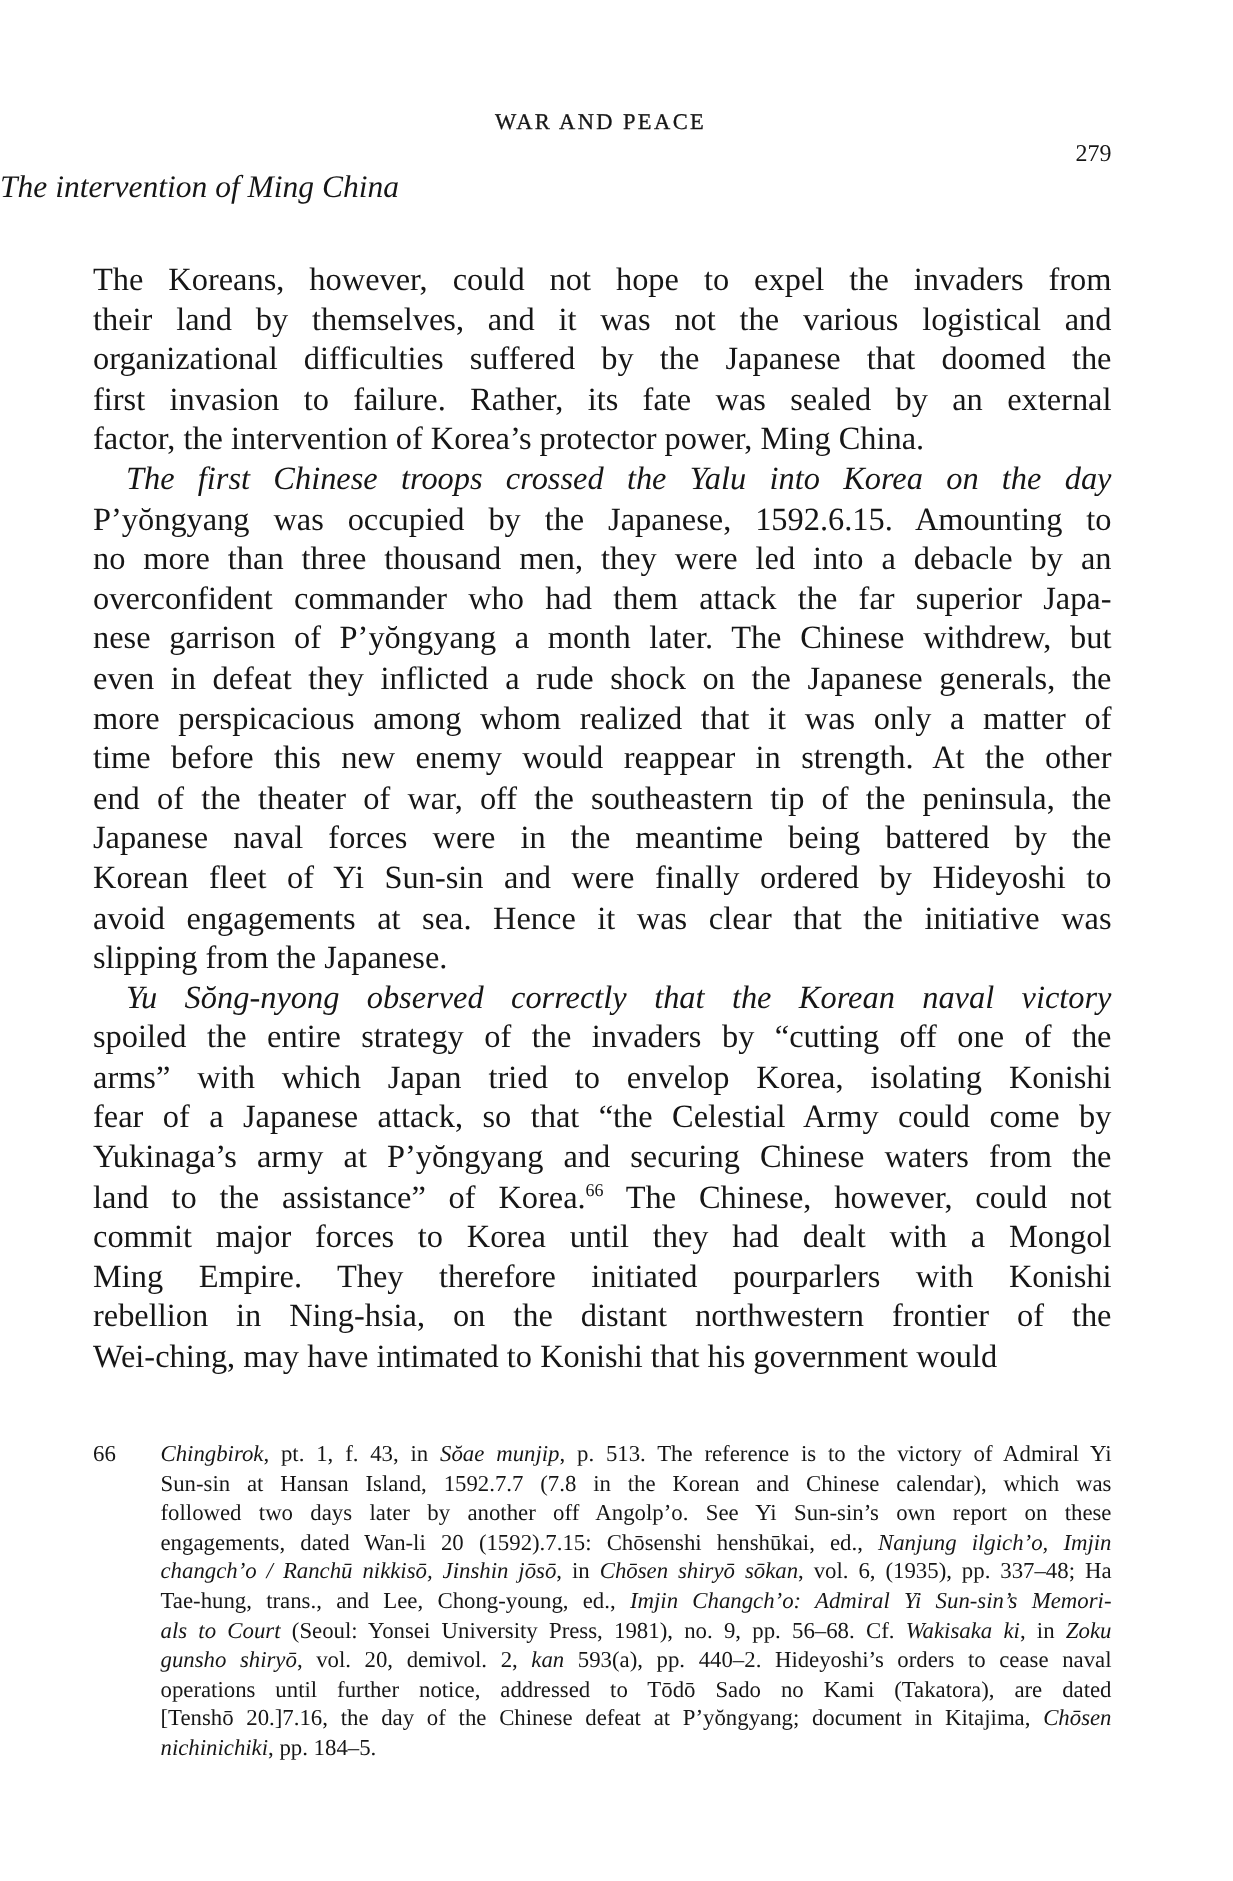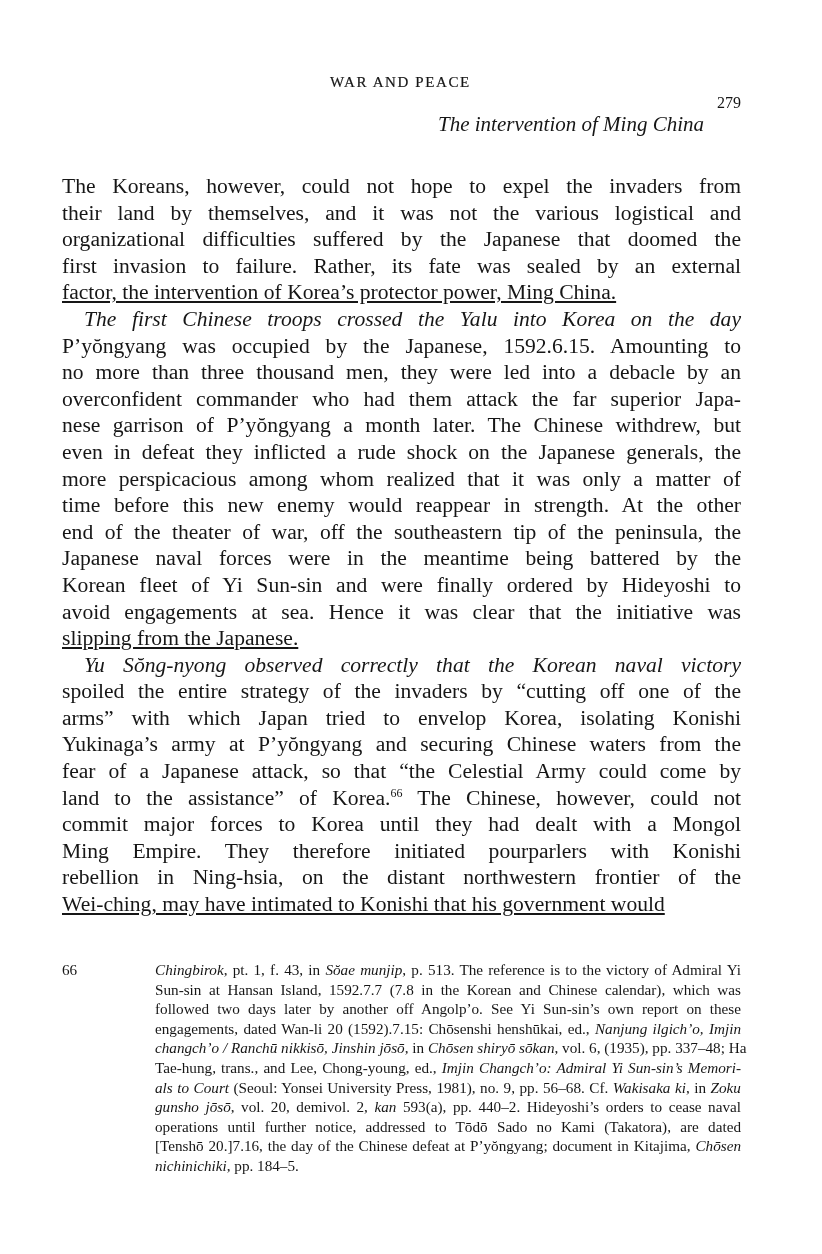--- a/index.html
+++ b/index.html
@@ -36,21 +36,21 @@
       right: 81px;
       top: -3px;
       font-size: 16px;
       margin-top: 23px;
     }
     .section-title {
       position: absolute;
       top: 112px;
       left: 0;
       width: 704px;
-      text-align: right;
+      text-align: left;
       font-style: italic;
       font-size: 21px;
     }
     .body-text {
       position: absolute;
       top: 173px;
       left: 62px;
       width: 679px;
       font-size: 21.6px;
       line-height: 26.6px;
@@ -61,21 +61,21 @@
       text-align-last: left;
       hyphens: manual;
     }
     .line {
       display: block;
       text-align: justify;
       text-align-last: justify;
       white-space: nowrap;
       height: 26.6px;
     }
-    .line.last { text-align-last: left; text-decoration: underline; }
+    .line.last { text-align-last: left; }
     .line.indent { padding-left: 22px; font-style: italic; }
     sup.fn {
       font-size: 12px;
       vertical-align: 8px;
       line-height: 0;
     }
     .footnotes {
       position: absolute;
       top: 960px;
       left: 62px;
@@ -91,21 +91,20 @@
       position: absolute;
       left: 0;
       top: 0;
     }
     .fn-line {
       display: block;
       white-space: nowrap;
       text-align: justify;
       text-align-last: justify;
       height: 19.6px;
-      margin-left: 48px;
     }
     .fn-line.last { text-align-last: left; }
     i { font-style: italic; }
   </style>
 </head>
 <body>
 
 <div class="running-head">
   <span class="running-title">WAR AND PEACE</span>
   <span class="page-number">279</span>
@@ -133,38 +132,38 @@
       <span class="line">end of the theater of war, off the southeastern tip of the peninsula, the</span>
       <span class="line">Japanese naval forces were in the meantime being battered by the</span>
       <span class="line">Korean fleet of Yi Sun-sin and were finally ordered by Hideyoshi to</span>
       <span class="line">avoid engagements at sea. Hence it was clear that the initiative was</span>
       <span class="line last">slipping from the Japanese.</span>
     </div>
     <div class="para">
       <span class="line indent">Yu Sŏng-nyong observed correctly that the Korean naval victory</span>
       <span class="line">spoiled the entire strategy of the invaders by “cutting off one of the</span>
       <span class="line">arms” with which Japan tried to envelop Korea, isolating Konishi</span>
+      <span class="line">fear of a Japanese attack, so that “the Celestial Army could come by</span>
       <span class="line">Yukinaga’s army at P’yŏngyang and securing Chinese waters from the</span>
-      <span class="line">fear of a Japanese attack, so that “the Celestial Army could come by</span>
       <span class="line"><span>land to the assistance” of Korea.</span><sup class="fn">66</sup><span> The Chinese, however, could not</span></span>
       <span class="line">commit major forces to Korea until they had dealt with a Mongol</span>
       <span class="line">Ming Empire. They therefore initiated pourparlers with Konishi</span>
       <span class="line">rebellion in Ning-hsia, on the distant northwestern frontier of the</span>
       <span class="line last">Wei-ching, may have intimated to Konishi that his government would</span>
     </div>
   </div>
 
 <div class="footnotes" id="footnotes">
     <div class="fn-row">
       <span class="fn-num">66</span>
       <span class="fn-line"><i>Chingbirok</i><span>, pt. 1, f. 43, in </span><i>Sŏae munjip</i><span>, p. 513. The reference is to the victory of Admiral Yi</span></span>
       <span class="fn-line"><span>Sun-sin at Hansan Island, 1592.7.7 (7.8 in the Korean and Chinese calendar), which was</span></span>
       <span class="fn-line"><span>followed two days later by another off Angolp’o. See Yi Sun-sin’s own report on these</span></span>
       <span class="fn-line"><span>engagements, dated Wan-li 20 (1592).7.15: Chōsenshi henshūkai, ed., </span><i>Nanjung ilgich’o, Imjin</i></span>
       <span class="fn-line"><i>changch’o / Ranchū nikkisō, Jinshin jōsō</i><span>, in </span><i>Chōsen shiryō sōkan</i><span>, vol. 6, (1935), pp. 337–48; Ha</span></span>
       <span class="fn-line"><span>Tae-hung, trans., and Lee, Chong-young, ed., </span><i>Imjin Changch’o: Admiral Yi Sun-sin’s Memori-</i></span>
       <span class="fn-line"><i>als to Court</i><span> (Seoul: Yonsei University Press, 1981), no. 9, pp. 56–68. Cf. </span><i>Wakisaka ki</i><span>, in </span><i>Zoku</i></span>
-      <span class="fn-line"><i>gunsho jōsō</i><span>, vol. 20, demivol. 2, </span><i>kan</i><span> 593(a), pp. 440–2. Hideyoshi’s orders to cease naval</span></span>
+      <span class="fn-line"><i>gunsho shiryō</i><span>, vol. 20, demivol. 2, </span><i>kan</i><span> 593(a), pp. 440–2. Hideyoshi’s orders to cease naval</span></span>
       <span class="fn-line"><span>operations until further notice, addressed to Tōdō Sado no Kami (Takatora), are dated</span></span>
       <span class="fn-line"><span>[Tenshō 20.]7.16, the day of the Chinese defeat at P’yŏngyang; document in Kitajima, </span><i>Chōsen</i></span>
       <span class="fn-line last"><i>nichinichiki</i><span>, pp. 184–5.</span></span>
     </div>
   </div>
 
 </body></html>

